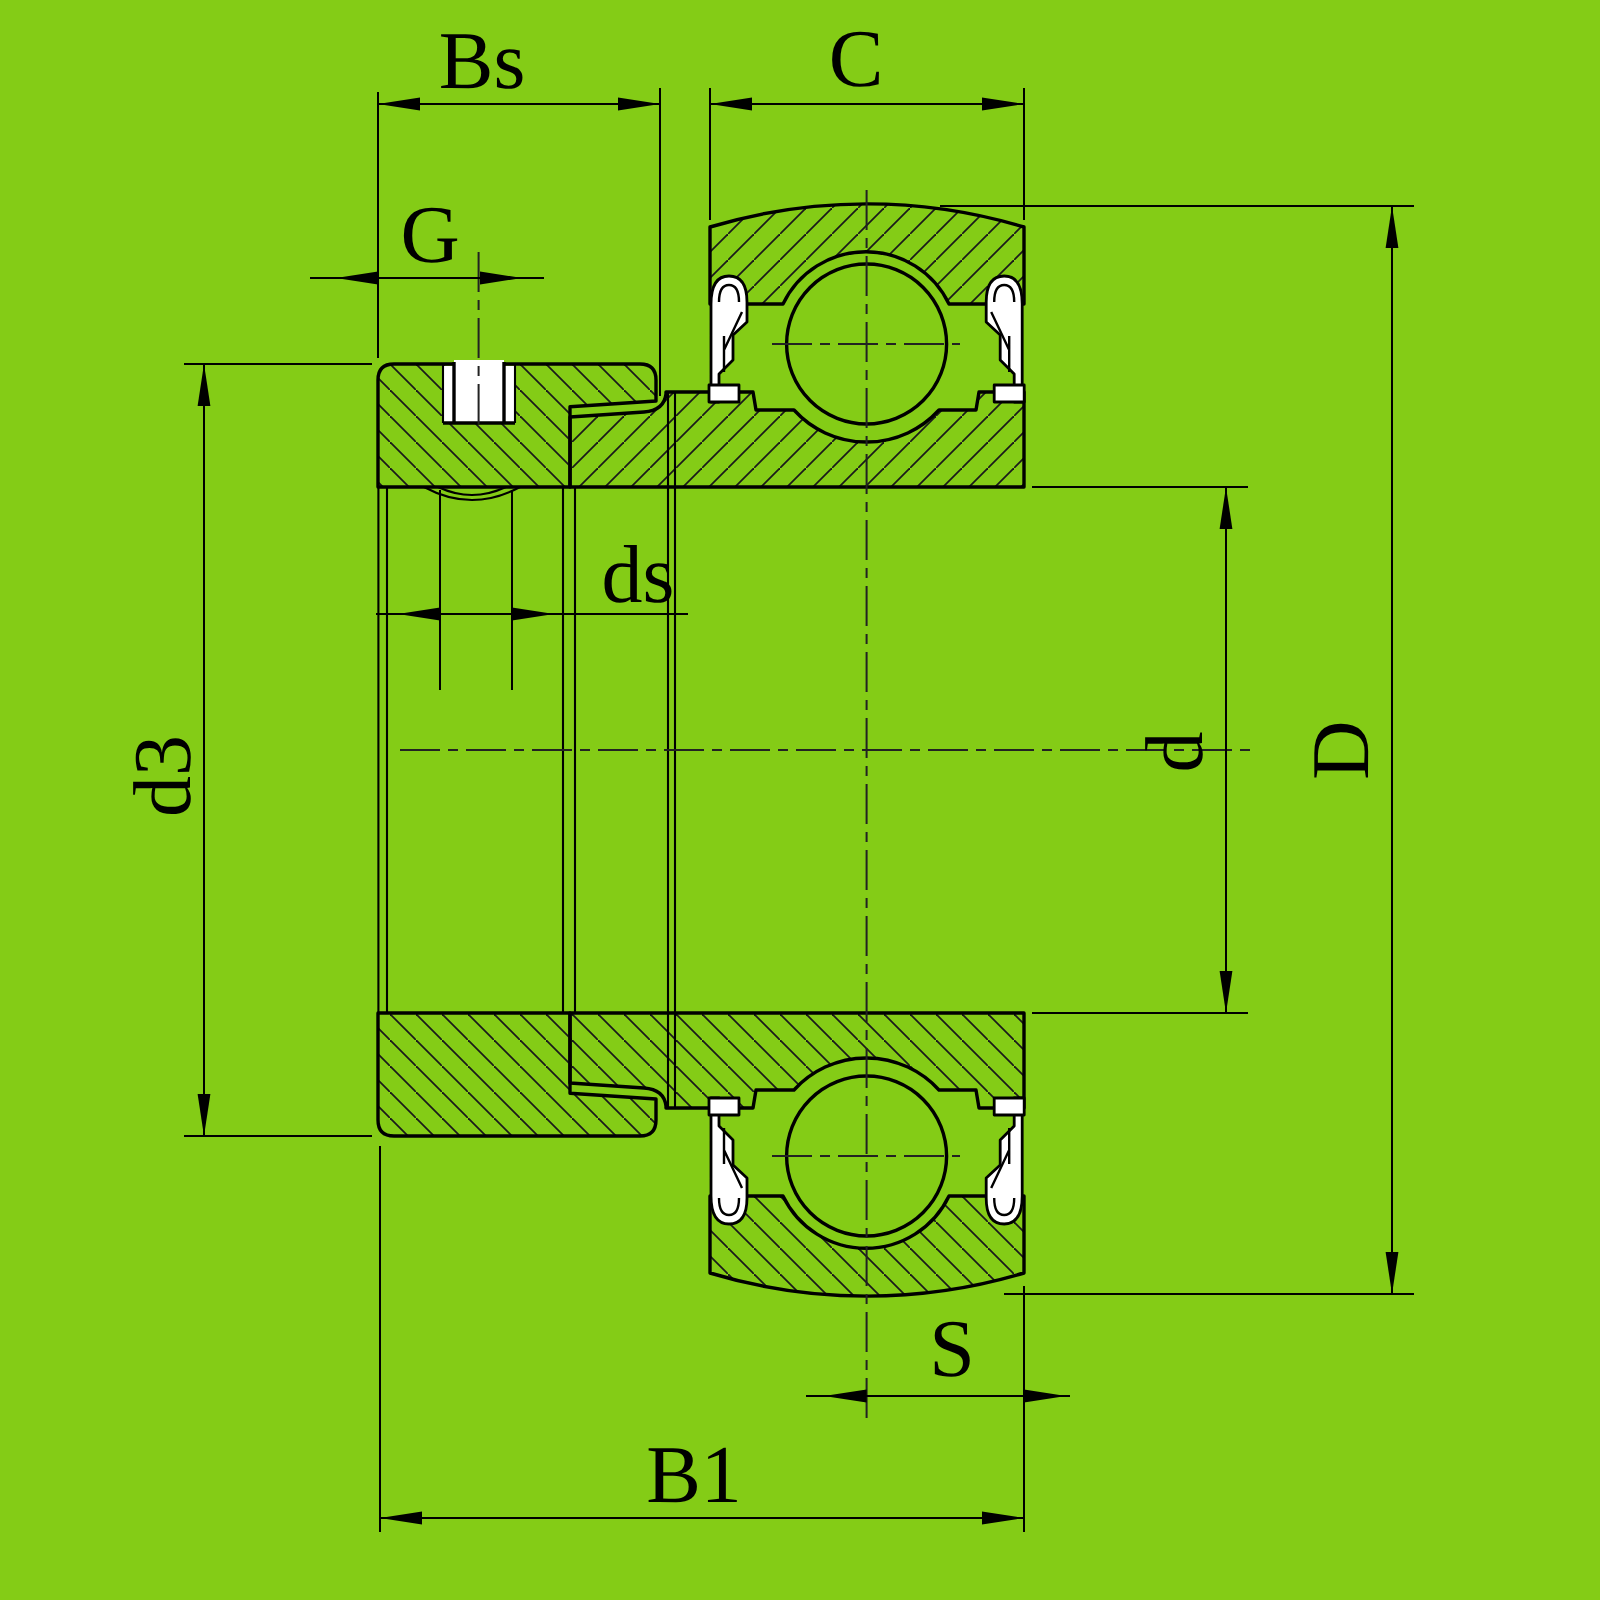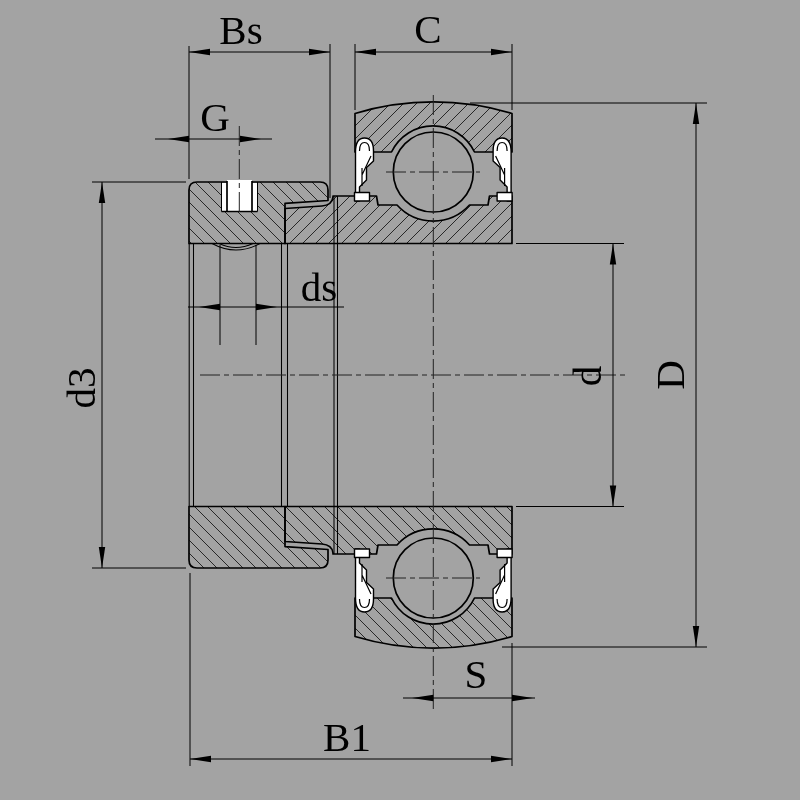--- a/index.html
+++ b/index.html
@@ -1,16 +1,16 @@
 <!DOCTYPE html>
 <html><head>
 <meta charset="utf-8">
 <style>
   html,body{margin:0;padding:0;background:#ffffff;}
-  .stage{width:800px;height:800px;position:relative;background:#a3a3a3;overflow:hidden;
+  .stage{width:800px;height:800px;position:relative;background:#84cc16;overflow:hidden;
          font-family:"Liberation Serif", serif;}
   svg{display:block;}
   .part{fill:none;stroke:#000;stroke-width:1.7;stroke-linejoin:round;}
   .hf{fill:url(#hatchF);}
   .hb{fill:url(#hatchB);}
   .thin{stroke:#000;stroke-width:1.05;fill:none;}
   .dim{stroke:#000;stroke-width:1;fill:none;}
   .arr{fill:#000;stroke:none;}
   .cl{stroke:#222;stroke-width:1;fill:none;stroke-dasharray:20 4 5 4;}
   .seal{fill:#fff;stroke:#000;stroke-width:1.4;stroke-linejoin:round;}

